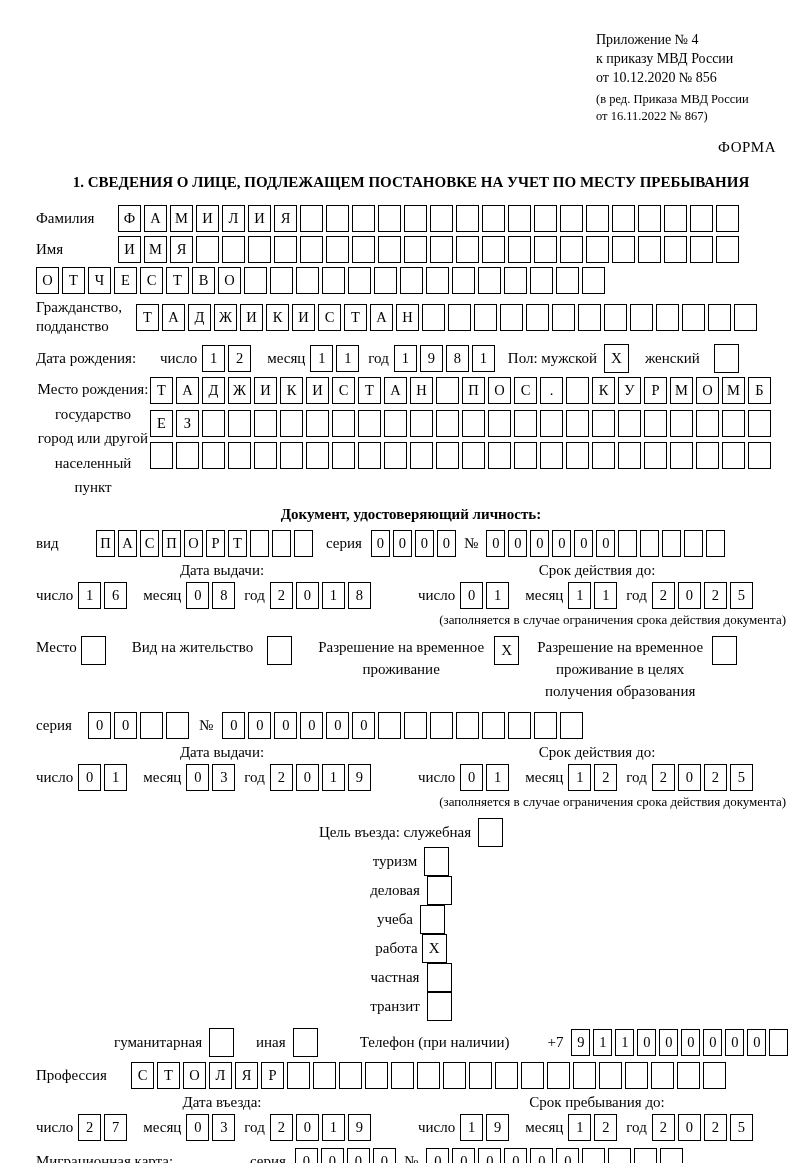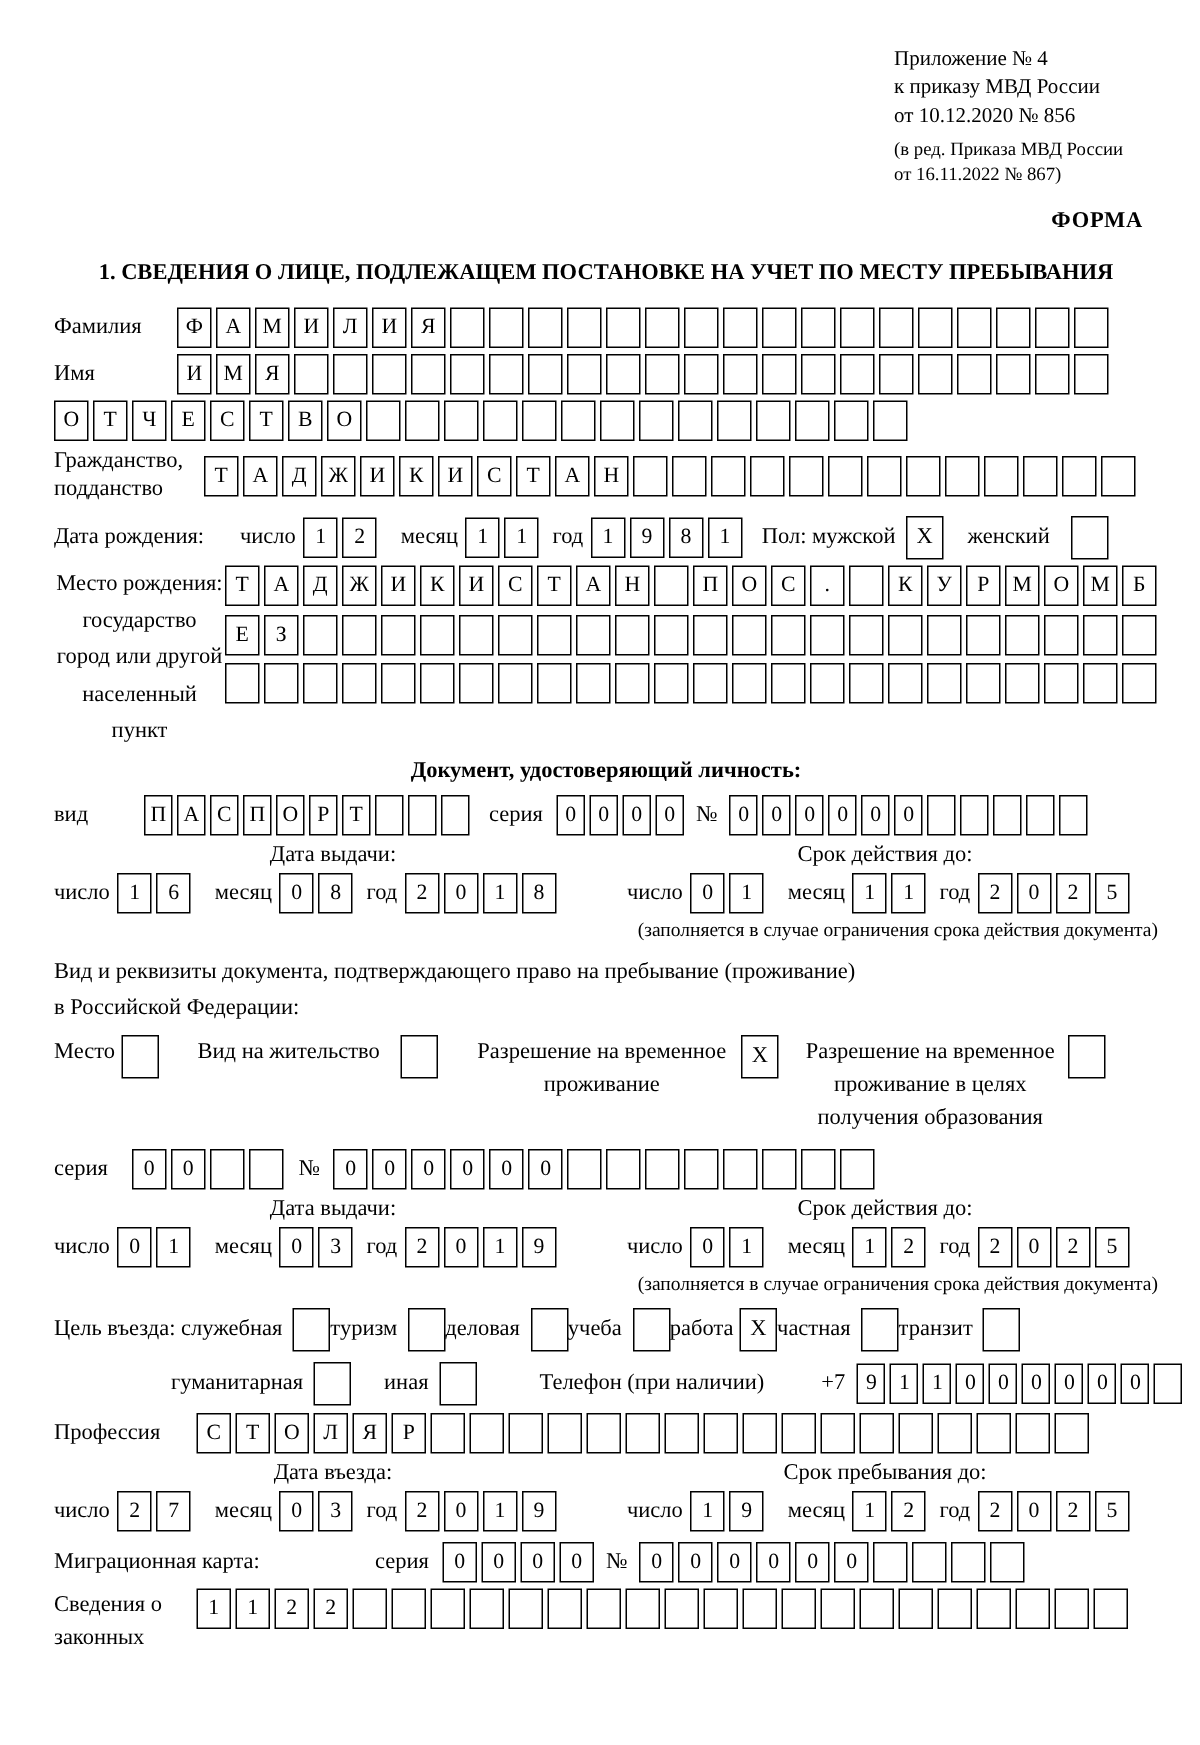--- a/index.html
+++ b/index.html
@@ -1,25 +1,25 @@
 <!DOCTYPE html>
 <html><head>
 <meta charset="utf-8">
 <style>
   html,body{margin:0;padding:0;background:#fff;}
   .page{
     width:800px;height:1163px;box-sizing:border-box;
-    padding:30px 28px 0 36px;background:#fff;color:#000;
+    padding:30px 14px 0 36px;background:#fff;color:#000;
     font-family:"Liberation Serif","DejaVu Serif",serif;
     font-size:15px;overflow:hidden;position:relative;
   }
   
   .appendix{margin-left:560px;width:210px;font-size:14px;line-height:19px;}
   .appendix .edition{font-size:12.5px;line-height:17px;margin-top:4px;}
-  .forma{margin-top:14px;text-align:right;font-weight:bold;padding-right:10px;letter-spacing:.5px;}
+  .forma{margin-top:14px;text-align:right;font-weight:normal;padding-right:10px;letter-spacing:.5px;}
   
   .title{margin-top:16px;text-align:center;font-weight:bold;font-size:15.5px;line-height:23px;}
   .blank-line{display:inline-block;width:56px;border-bottom:2px solid #333;height:13px;margin-left:10px;}
   .section-heading{margin-top:18px;margin-bottom:14px;text-align:center;font-weight:bold;font-size:15px;}
   
   .r{display:flex;align-items:center;margin-bottom:4px;}
   .lbl{line-height:19px;flex:none;}
   .w82{width:82px;} .w100{width:100px;} .w118{width:118px;} .w114{width:114px;text-align:center;} .w95{width:95px;} .w60{width:60px;} .w180{width:182px;}
   
   .cells{display:inline-flex;flex:none;}
@@ -52,21 +52,21 @@
   .dg{display:flex;align-items:center;}
   .dg .w{margin-right:5px;}
   .dg .gap{width:13px;flex:none;}
   .note{ text-align:right;font-size:13px;margin:3px 0 8px;}
   
   .intro{line-height:24px;margin-top:4px;}
   .opts{display:flex;align-items:flex-start;margin-top:6px;margin-bottom:10px;}
   .opt{display:flex;align-items:flex-start;}
   .optlbl{text-align:center;line-height:22px;}
   
-  .purpose1{display:flex;align-items:center;justify-content:flex-start;margin-top:2px;}
+  .purpose1{display:flex;align-items:center;justify-content:center;margin-top:2px;flex-direction:column;}
   .oi{display:flex;align-items:center;}
   .purpose2{display:flex;align-items:center;margin:7px 0 5px 78px;}
   
   .reps{display:flex;align-items:flex-start;margin-top:4px;}
   .reps .lblcol div{line-height:22.5px;}
   .reps .cellcol .r2{display:flex;margin-bottom:6px;}
 </style>
 </head>
 <body>
 
@@ -416,24 +416,20 @@
             <span class="cell">2</span>
             <span class="cell">0</span>
             <span class="cell">2</span>
             <span class="cell">5</span>
           </span>
       </span>
     </span>
   </div>
   <div class="note">(заполняется в случае ограничения срока действия документа)</div>
 
-  <div class="intro">
-    <div>Вид и реквизиты документа, подтверждающего право на пребывание (проживание)</div>
-    <div>в Российской Федерации:</div>
-  </div>
 
   <div class="opts">
     <span class="opt">
       <span class="optlbl">Место</span>
       <span class="cb" style="margin-left:4px;"></span>
     </span>
     <span class="opt" style="margin-left:26px;">
       <span class="optlbl">Вид на жительство</span>
       <span class="cb" style="margin-left:14px;"></span>
     </span>

